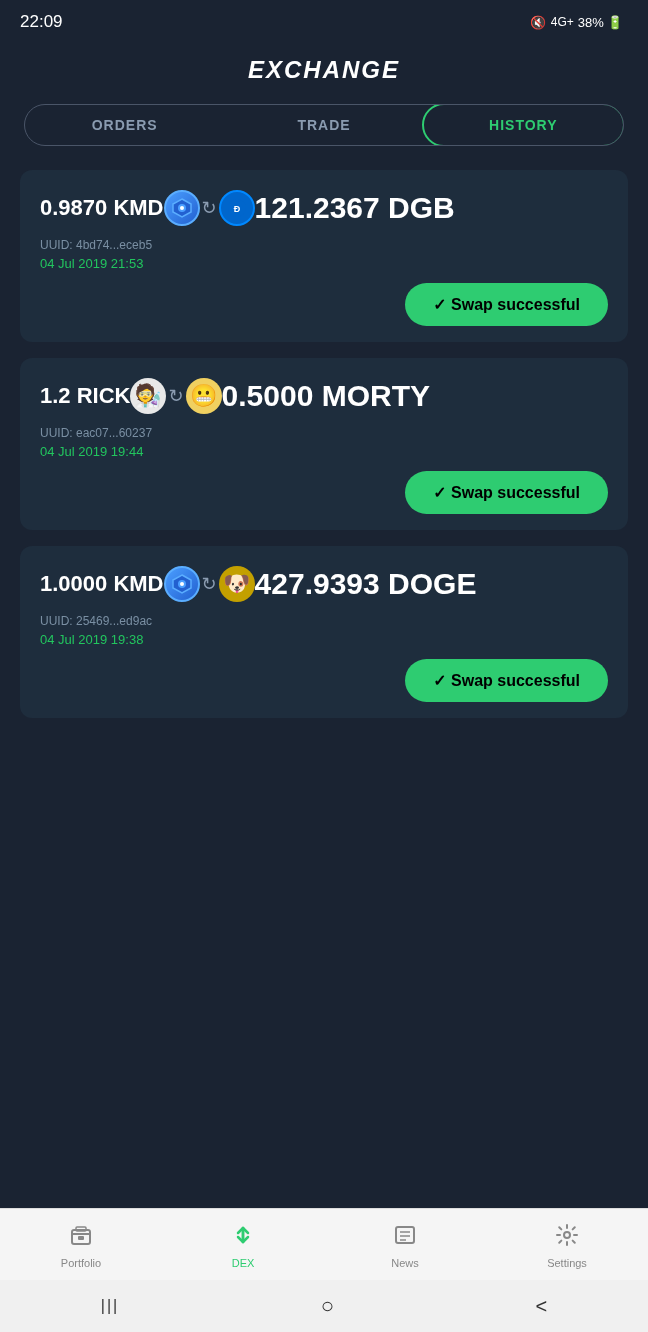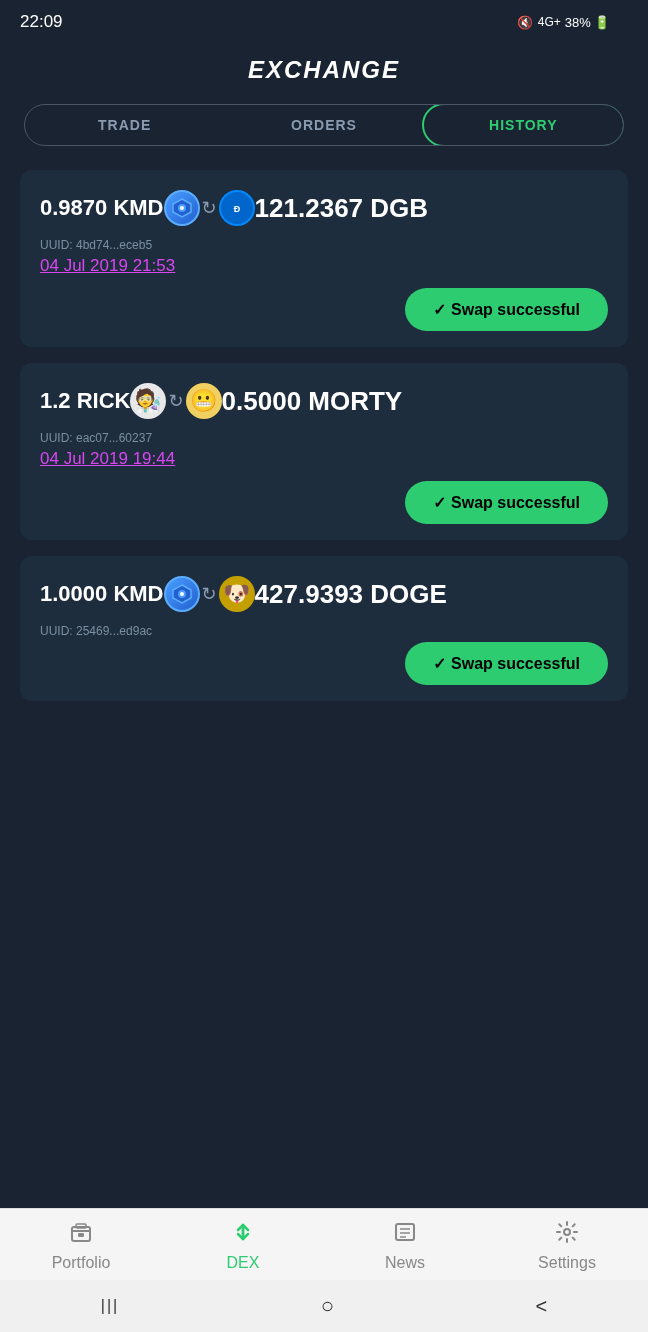--- a/index.html
+++ b/index.html
@@ -11,21 +11,21 @@
       background: #1a2332;
       font-family: -apple-system, BlinkMacSystemFont, 'Segoe UI', sans-serif;
       color: #fff;
       display: flex;
       flex-direction: column;
     }
 
     
     .status-bar {
       background: #1a2332;
-      padding: 8px 37px 4px 20px;
+      padding: 8px 24px 4px 20px;
       display: flex;
       justify-content: space-between;
       align-items: center;
       height: 40px;
     }
     .status-time {
       font-size: 17px;
       font-weight: 500;
       color: #fff;
     }
@@ -100,21 +100,21 @@
       align-items: center;
       justify-content: flex-start;
       margin-bottom: 12px;
     }
     .trade-amount-left {
       font-size: 22px;
       font-weight: 600;
       color: #fff;
     }
     .trade-amount-right {
-      font-size: 26px;
+      font-size: 30px;
       font-weight: 600;
       color: #fff;
       text-align: right;
     }
     .trade-icons {
       display: flex;
       align-items: center;
       gap: 2px;
     }
     .coin-icon {
@@ -130,24 +130,23 @@
     .swap-arrow {
       font-size: 18px;
       color: #8a9bb0;
     }
     .trade-uuid {
       font-size: 12px;
       color: #7a8fa3;
       margin-bottom: 4px;
     }
     .trade-date {
-      font-size: 17px;
-      color: #d946ef;
+      font-size: 13px;
+      color: #22c55e;
       margin-bottom: 12px;
-      text-decoration: underline;
     }
     .success-btn {
       background: #2ecc71;
       color: #000000;
       border: none;
       border-radius: 28px;
       padding: 12px 28px;
       font-size: 16px;
       font-weight: 600;
       cursor: pointer;
@@ -221,21 +220,21 @@
       min-width: 70px;
     }
     .nav-icon {
       font-size: 22px;
       color: #888;
     }
     .nav-icon.active {
       color: #2ecc71;
     }
     .nav-label {
-      font-size: 16px;
+      font-size: 11px;
       color: #888;
     }
     .nav-label.active {
       color: #2ecc71;
     }
 
     
     .android-nav {
       background: #f0f0f0;
       display: flex;
@@ -288,22 +287,22 @@
     <span style="font-size:13px;">38%</span>
     <span>🔋</span>
   </div>
 </div>
 
 <div class="header">
   <span class="header-title">EXCHANGE</span>
 </div>
 
 <div class="tabs">
+  <button class="tab">ORDERS</button>
   <button class="tab">TRADE</button>
-  <button class="tab">ORDERS</button>
   <button class="tab active">HISTORY</button>
 </div>
 
 <div class="content">
 
   <div class="trade-card">
     <div class="trade-row">
       <span class="trade-amount-left">0.9870 KMD</span>
       <div class="trade-icons">
 
@@ -369,20 +368,21 @@
         </div>
         <span class="swap-arrow">↻</span>
 
         <div class="coin-icon doge-icon">
           <span style="font-size:22px;">🐶</span>
         </div>
       </div>
       <span class="trade-amount-right">427.9393 DOGE</span>
     </div>
     <div class="trade-uuid">UUID: 25469...ed9ac</div>
+    <div class="trade-date">04 Jul 2019 19:38</div>
     <div class="btn-row">
       <button class="success-btn">✓ Swap successful</button>
     </div>
   </div>
 
 </div>
 
 <div class="spacer"></div>
 
 <div class="bottom-nav">

